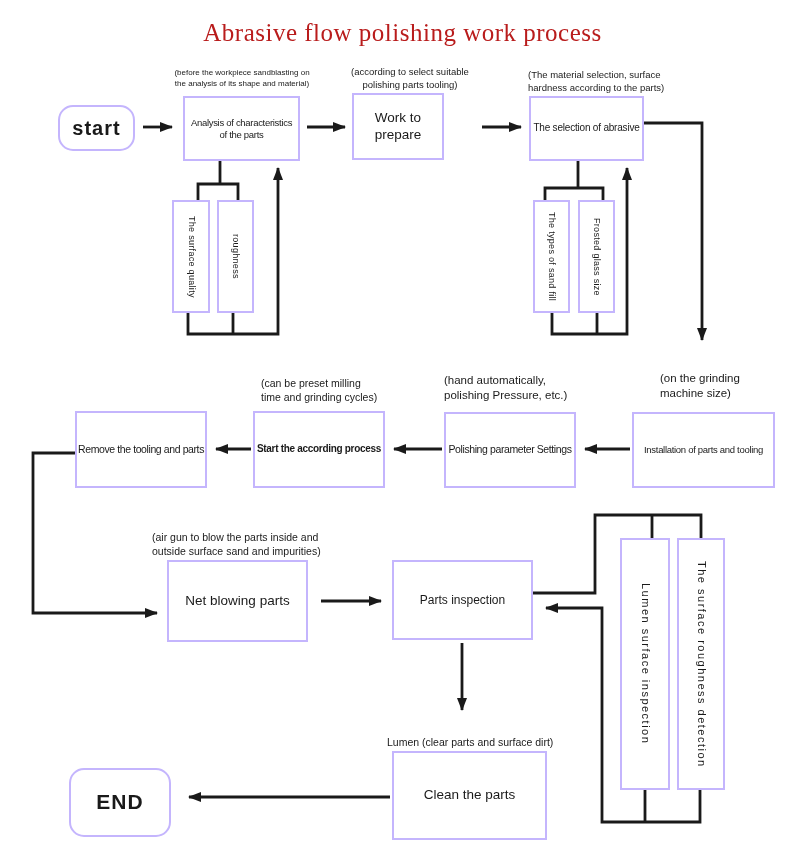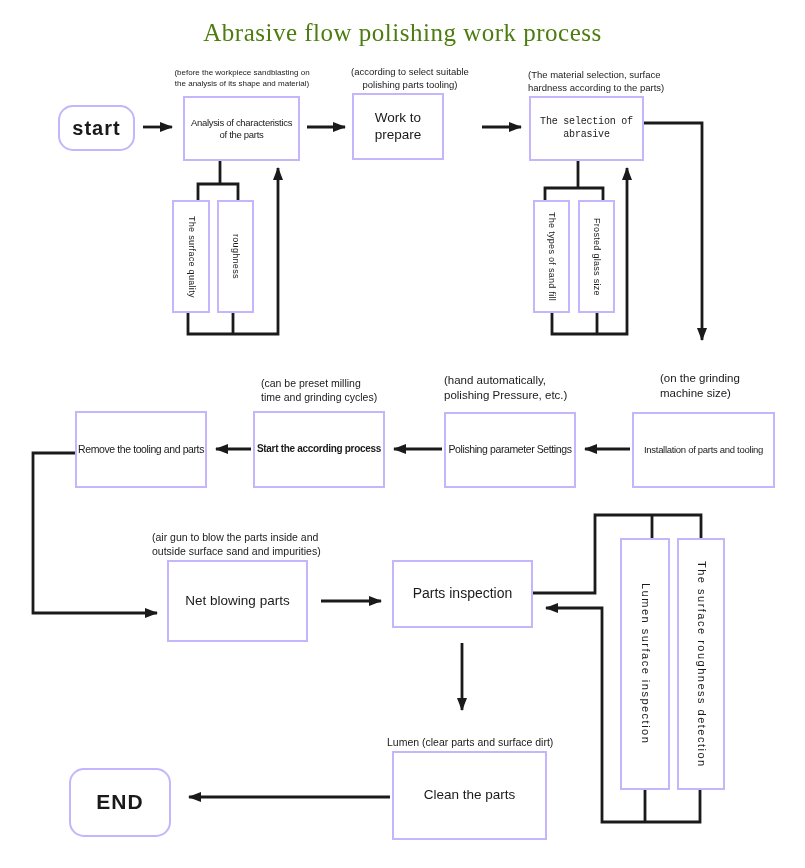--- a/index.html
+++ b/index.html
@@ -16,21 +16,21 @@
   .vtext{writing-mode:vertical-rl;text-orientation:mixed;}
   .rounded{border-radius:15px;font-weight:bold;}
   .note{position:absolute;line-height:1.32;white-space:nowrap;}
   .center{text-align:center;}
 </style>
 </head>
 <body>
 
 <div class="stage">
 
-  <div class="title" style="color:#4d7c0f;">Abrasive flow polishing work process</div>
+  <div class="title" style="color:#b91c1c;">Abrasive flow polishing work process</div>
 
   <svg class="wires" viewBox="0 0 805 868">
     <defs>
       <marker id="ah" markerUnits="userSpaceOnUse" markerWidth="14" markerHeight="12" refX="12" refY="5" orient="auto">
         <path d="M0,0 L13,5 L0,10 Z" style="fill:#1a1a1a;stroke:none;"></path>
       </marker>
     </defs>
     <path d="M143,127 H172" marker-end="url(#ah)"></path>
     <path d="M307,127 H345" marker-end="url(#ah)"></path>
     <path d="M482,127 H521" marker-end="url(#ah)"></path>
@@ -78,21 +78,21 @@
     <div>polishing parts tooling)</div>
   </div>
   <div class="box" style="left:352px;top:93px;width:92px;height:67px;font-size:13.5px;">
     <span>Work to prepare</span>
   </div>
 
   <div class="note" style="left:528px;top:69px;font-size:9.5px;">
     <div>(The material selection, surface</div>
     <div>hardness according to the parts)</div>
   </div>
-  <div class="box" style="left:529px;top:96px;width:115px;height:65px;font-size:10px;letter-spacing:-0.2px;font-family:Liberation Mono, monospace;">
+  <div class="box" style="left:529px;top:96px;width:115px;height:65px;font-size:10px;letter-spacing:-0.2px;">
     <span>The selection of abrasive</span>
   </div>
 
   <div class="box vbox" style="left:172px;top:200px;width:38px;height:113px;font-size:9px;letter-spacing:0.3px;">
     <span class="vtext">The surface quality</span>
   </div>
   <div class="box vbox" style="left:217px;top:200px;width:37px;height:113px;font-size:9px;letter-spacing:0.3px;">
     <span class="vtext">roughness</span>
   </div>
   <div class="box vbox" style="left:533px;top:200px;width:37px;height:113px;font-size:9px;letter-spacing:0.3px;">
@@ -128,21 +128,21 @@
     <span>Installation of parts and tooling</span>
   </div>
 
   <div class="note" style="left:152px;top:531px;font-size:10.5px;">
     <div>(air gun to blow the parts inside and</div>
     <div>outside surface sand and impurities)</div>
   </div>
   <div class="box" style="left:167px;top:560px;width:141px;height:82px;font-size:13.5px;">
     <span>Net blowing parts</span>
   </div>
-  <div class="box" style="left:392px;top:560px;width:141px;height:68px;font-size:14px;">
+  <div class="box" style="left:392px;top:560px;width:141px;height:80px;font-size:12px;">
     <span>Parts inspection</span>
   </div>
 
   <div class="box vbox" style="left:620px;top:538px;width:50px;height:252px;font-size:11px;letter-spacing:1.5px;">
     <span class="vtext">Lumen surface inspection</span>
   </div>
   <div class="box vbox" style="left:677px;top:538px;width:48px;height:252px;font-size:11px;letter-spacing:1.5px;">
     <span class="vtext">The surface roughness detection</span>
   </div>
 

